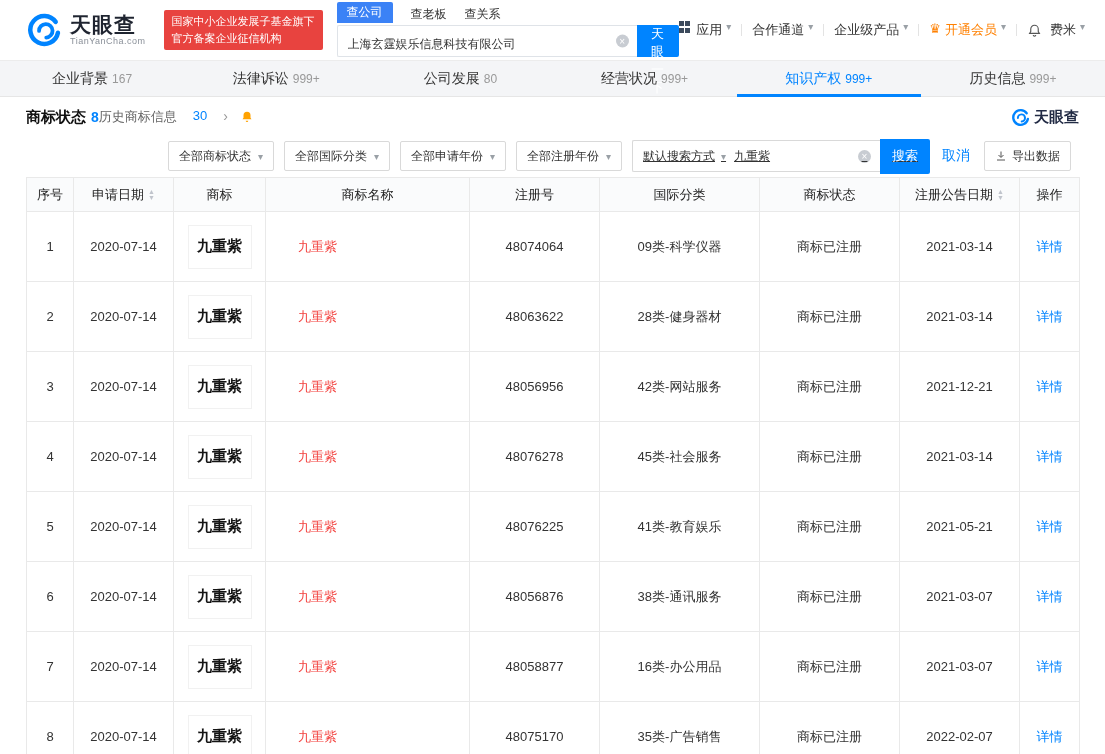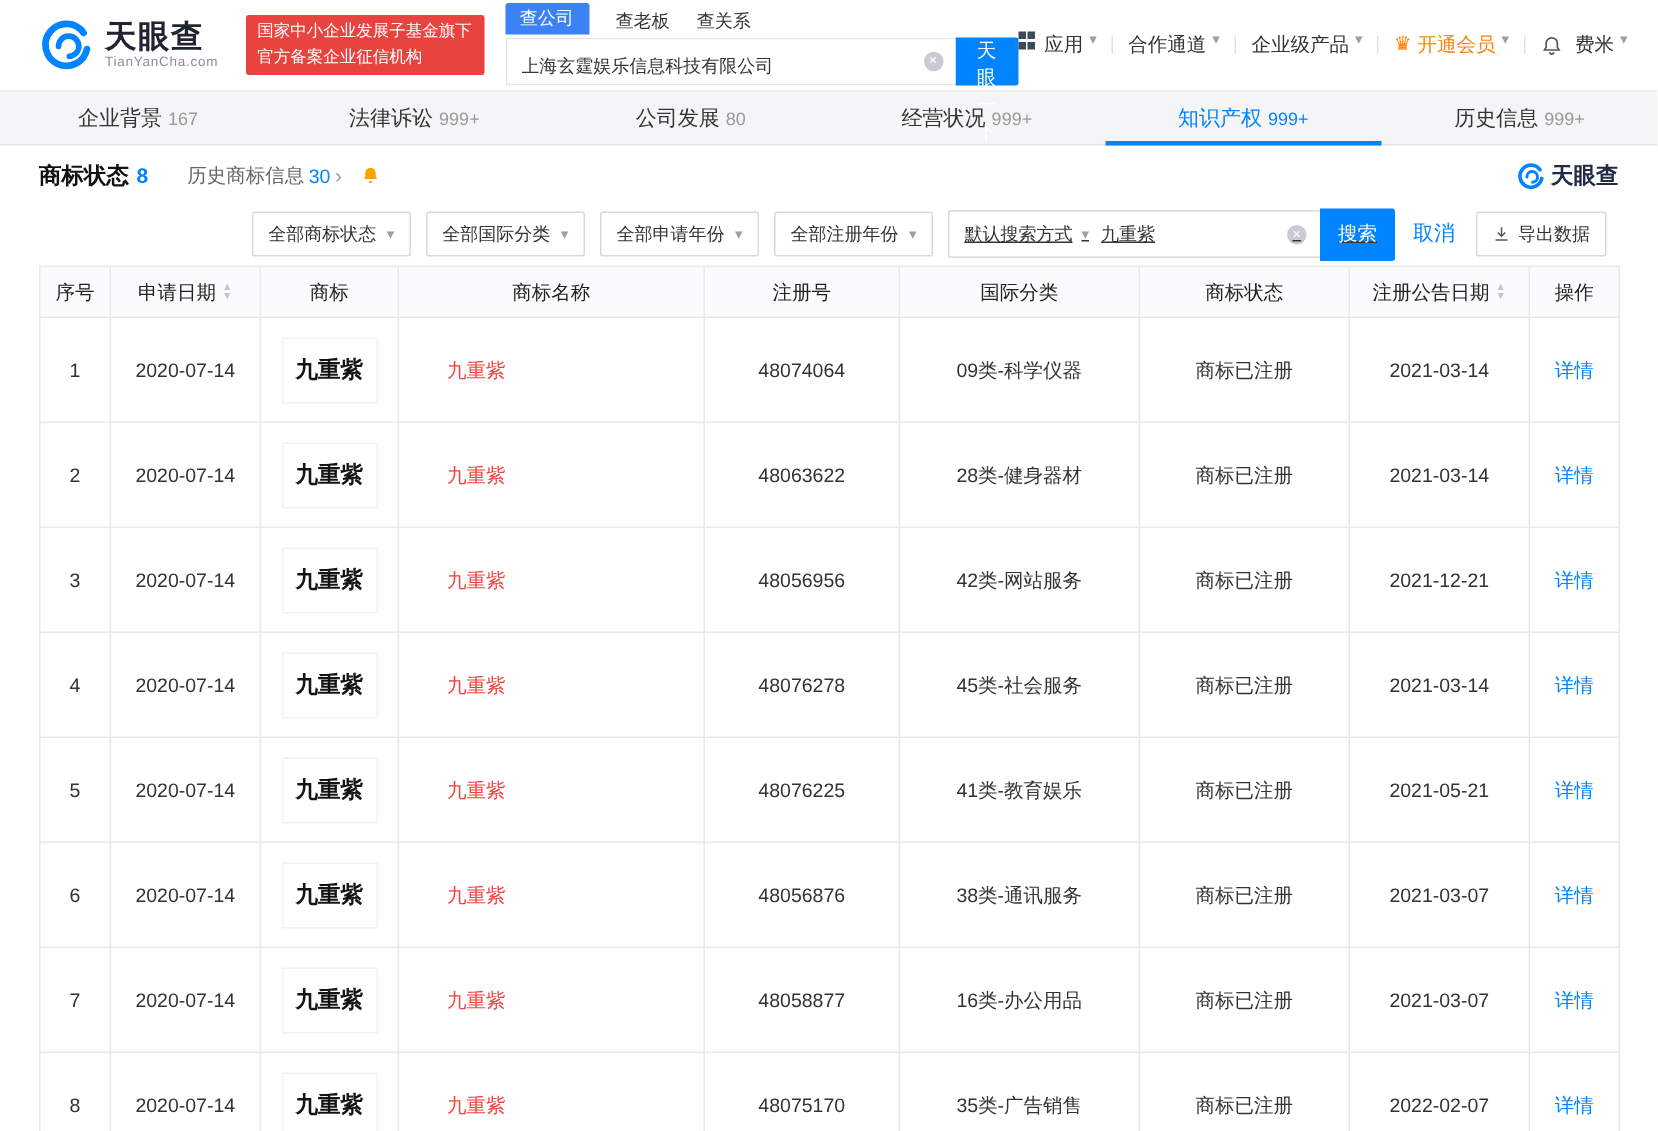--- a/index.html
+++ b/index.html
@@ -45,21 +45,21 @@
   .ctab { flex:1; display:flex; align-items:center; justify-content:center; gap:4px; position:relative; cursor:pointer; }
   .ctab-label { font-size:14px; color:#333; }
   .ctab-count { font-size:12px; color:#999; }
   .ctab.active .ctab-label, .ctab.active .ctab-count { color:#0084ff; }
   .ctab.active::after { content:""; position:absolute; left:0; right:0; bottom:-1px; height:3px; background:#0084ff; }
 
   
   .section-bar { display:flex; align-items:center; height:36px; padding:0 26px; margin-top:2px; }
   .sec-title { font-size:15px; font-weight:700; color:#111; }
   .sec-count { font-size:14px; font-weight:700; color:#0084ff; margin-left:5px; }
-  .sec-history { margin-left:26px; font-size:13px; color:#666; cursor:pointer; display:flex; align-items:center; gap:3px; }
+  .sec-history { font-size:13px; color:#666; cursor:pointer; display:flex; align-items:flex-start; gap:16px; }
   .sec-history .h-count { color:#0084ff; }
   .sec-history .h-arrow { color:#999; font-size:14px; }
   .sec-bell { margin-left:12px; display:flex; align-items:center; cursor:pointer; }
   .watermark { margin-left:auto; display:flex; align-items:center; gap:4px; }
   .watermark .wm-text { font-size:15px; font-weight:700; color:#222b45; }
 
   
   .filter-bar { display:flex; align-items:center; justify-content:flex-end; padding:0 34px; height:42px; gap:10px; }
   .dropdown { height:30px; border:1px solid #d9d9d9; border-radius:2px; background:#fff; display:flex;
     align-items:center; gap:7px; padding:0 10px; font-size:12px; color:#333; cursor:pointer; white-space:nowrap; }

